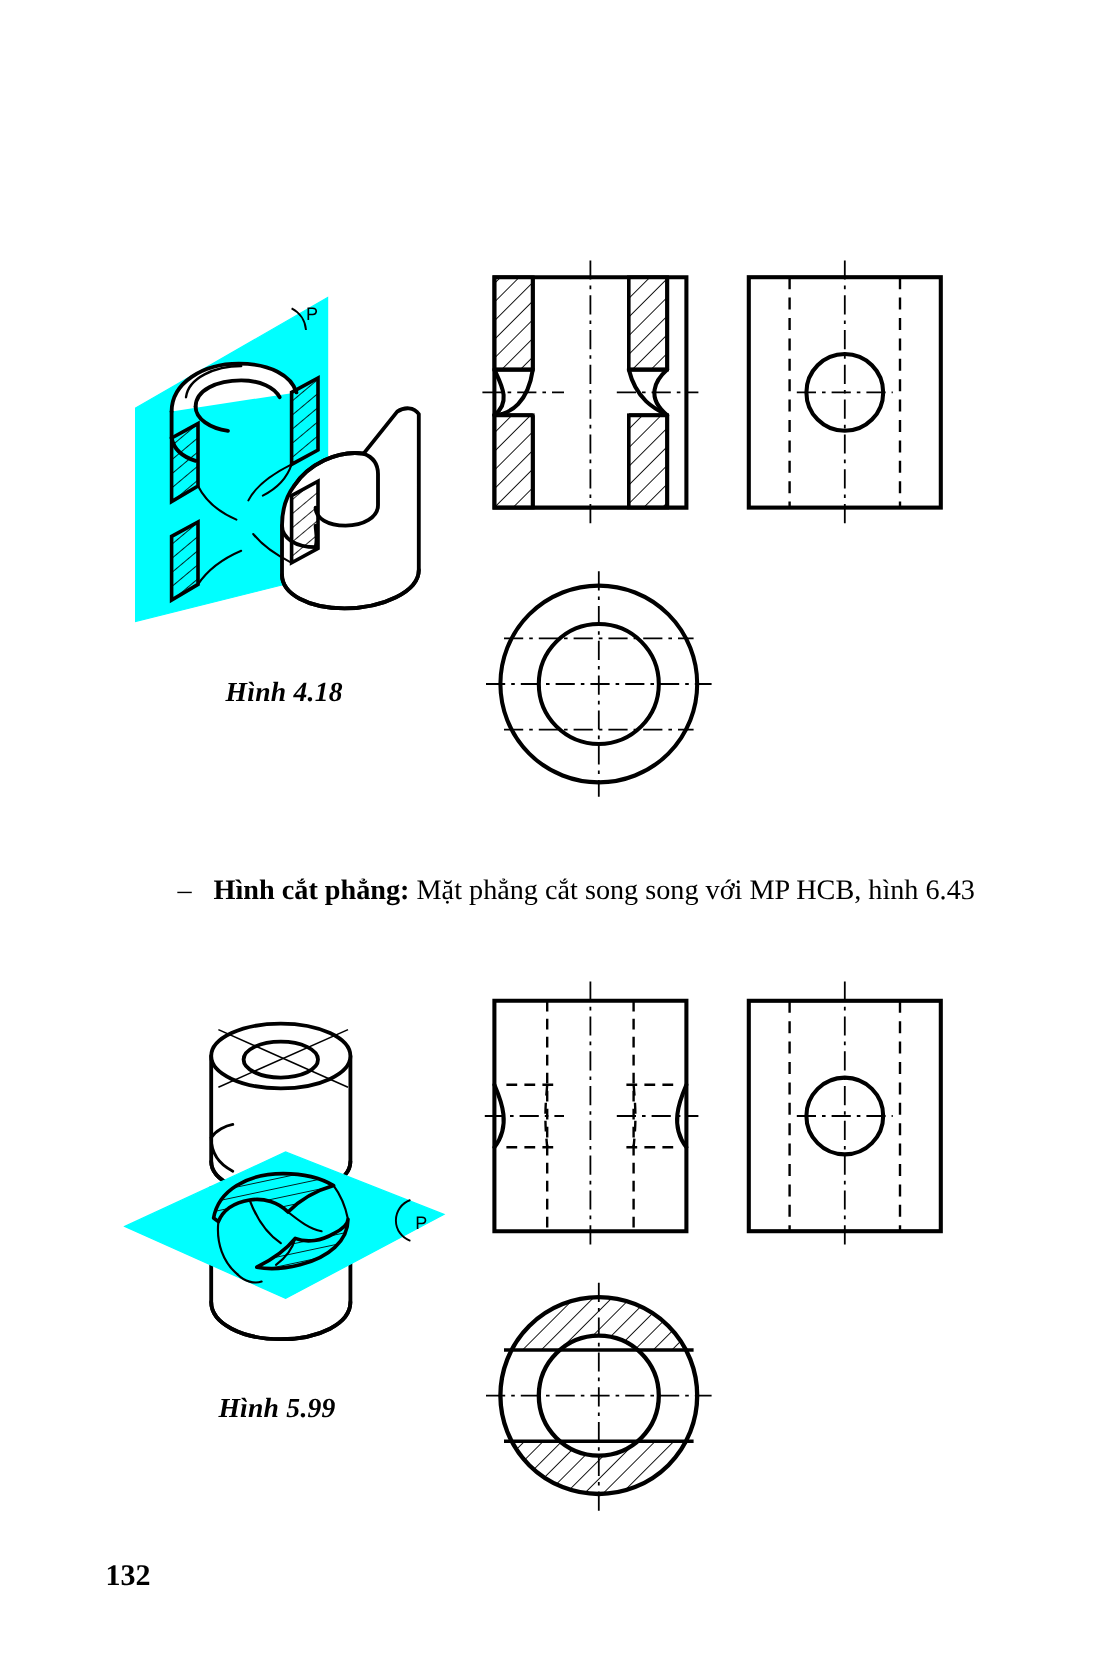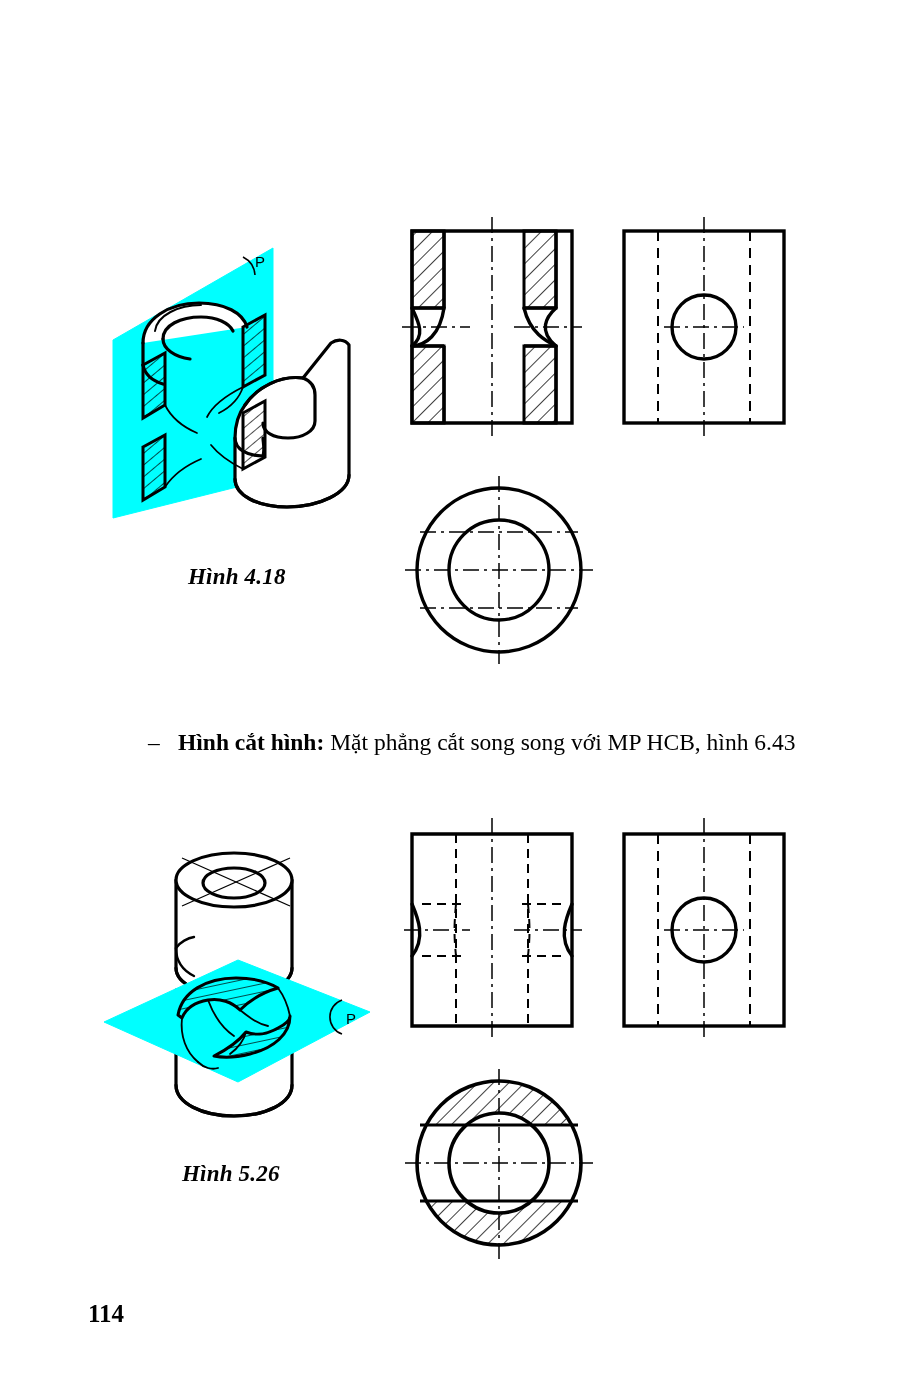--- a/index.html
+++ b/index.html
@@ -196,21 +196,21 @@
       <g stroke="#000000" stroke-width="1.5" fill="none" stroke-dasharray="16,5,3,5">
         <line x1="103" y1="14" x2="103" y2="202"></line>
         <line x1="9" y1="108" x2="197" y2="108"></line>
         <line x1="24" y1="70" x2="182" y2="70"></line>
         <line x1="24" y1="146" x2="182" y2="146"></line>
       </g>
     </svg>
   </div>
 
   <div class="body-text">
-    <span class="dash">–</span><span class="lead">Hình cắt hình:</span><span> Mặt phẳng cắt song song với MP HCB, hình 6.43</span>
+    <span class="dash">–</span><span class="lead">Hình cắt phẳng:</span><span> Mặt phẳng cắt song song với MP HCB, hình 6.43</span>
   </div>
 
   <div class="fig-block" style="left:98px; top:830px;">
     <svg width="290" height="290" viewBox="0 0 290 290">
       <defs>
         <pattern id="h419a" width="8" height="8" patternUnits="userSpaceOnUse" patternTransform="rotate(78)">
           <line x1="0" y1="0" x2="0" y2="8" stroke="#000" stroke-width="1.4"></line>
         </pattern>
       </defs>
 
@@ -255,21 +255,21 @@
         <path d="M180,158 C186,166 190,176 192,186"></path>
       </g>
 
       <g>
         <path d="M244,170 A18,18 0 0 0 244,204" fill="none" stroke="#000000" stroke-width="1.6"></path>
         <text x="248" y="194" font-family="Liberation Sans, sans-serif" font-size="15" fill="#000000">P</text>
       </g>
     </svg>
   </div>
 
-  <div class="caption" id="caption-419">Hình 5.26</div>
+  <div class="caption" id="caption-419">Hình 5.99</div>
 
   <div class="fig-block" style="left:396px; top:808px;">
     <svg width="200" height="250" viewBox="0 0 200 250">
       <g fill="#ffffff" stroke="#000000" stroke-width="3.4" stroke-linejoin="miter">
         <path d="M16,26 L176,26 L176,218 L16,218 Z"></path>
       </g>
 
       <g fill="none" stroke="#000000" stroke-width="3.4" stroke-linecap="round">
         <path d="M16,96 C22,110 30,130 16,148"></path>
         <path d="M176,96 C170,110 162,130 176,148"></path>
@@ -341,15 +341,15 @@
       <circle cx="103" cy="108" r="82" fill="none" stroke="#000000" stroke-width="3.6"></circle>
       <circle cx="103" cy="108" r="50" fill="none" stroke="#000000" stroke-width="3.6"></circle>
 
       <g stroke="#000000" stroke-width="1.5" fill="none" stroke-dasharray="16,5,3,5">
         <line x1="103" y1="14" x2="103" y2="206"></line>
         <line x1="9" y1="108" x2="197" y2="108"></line>
       </g>
     </svg>
   </div>
 
-  <div class="page-number">114</div>
+  <div class="page-number">132</div>
 
 </div>
 
 </body></html>

